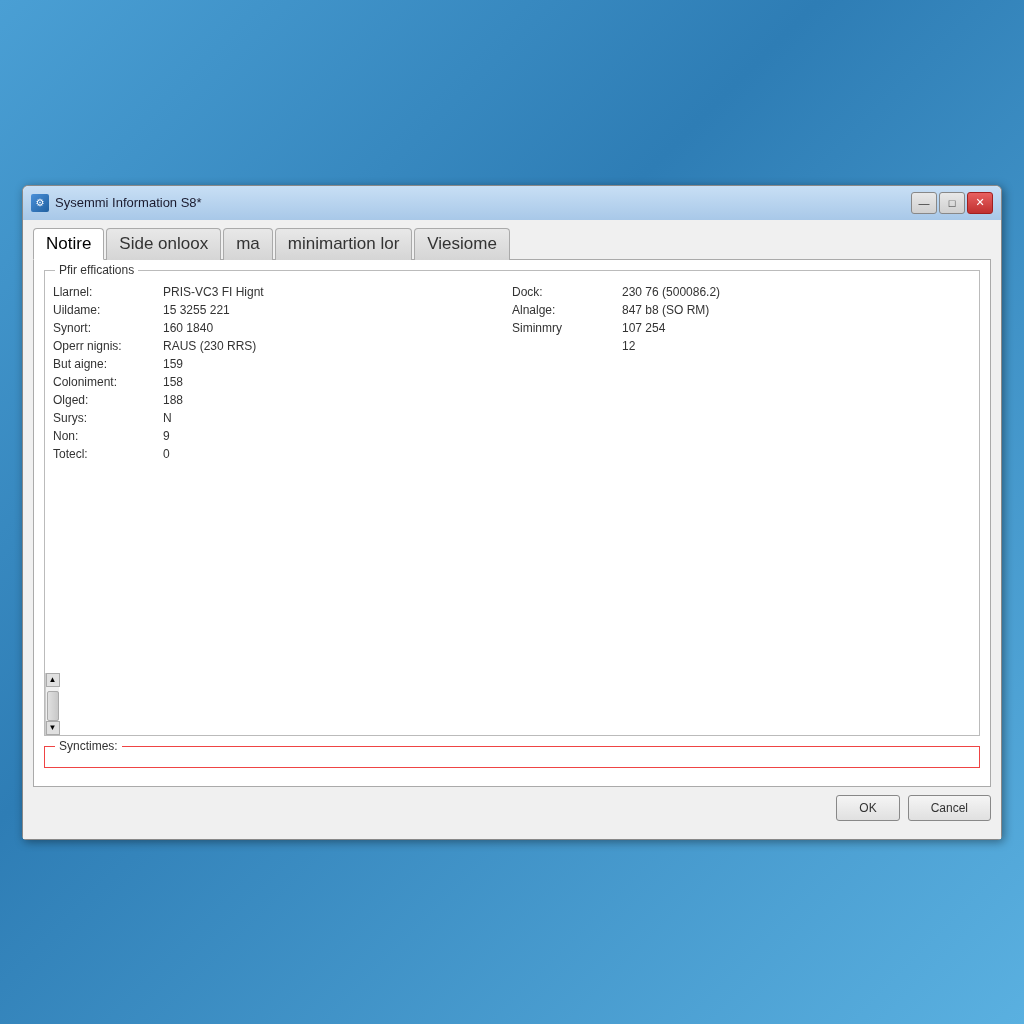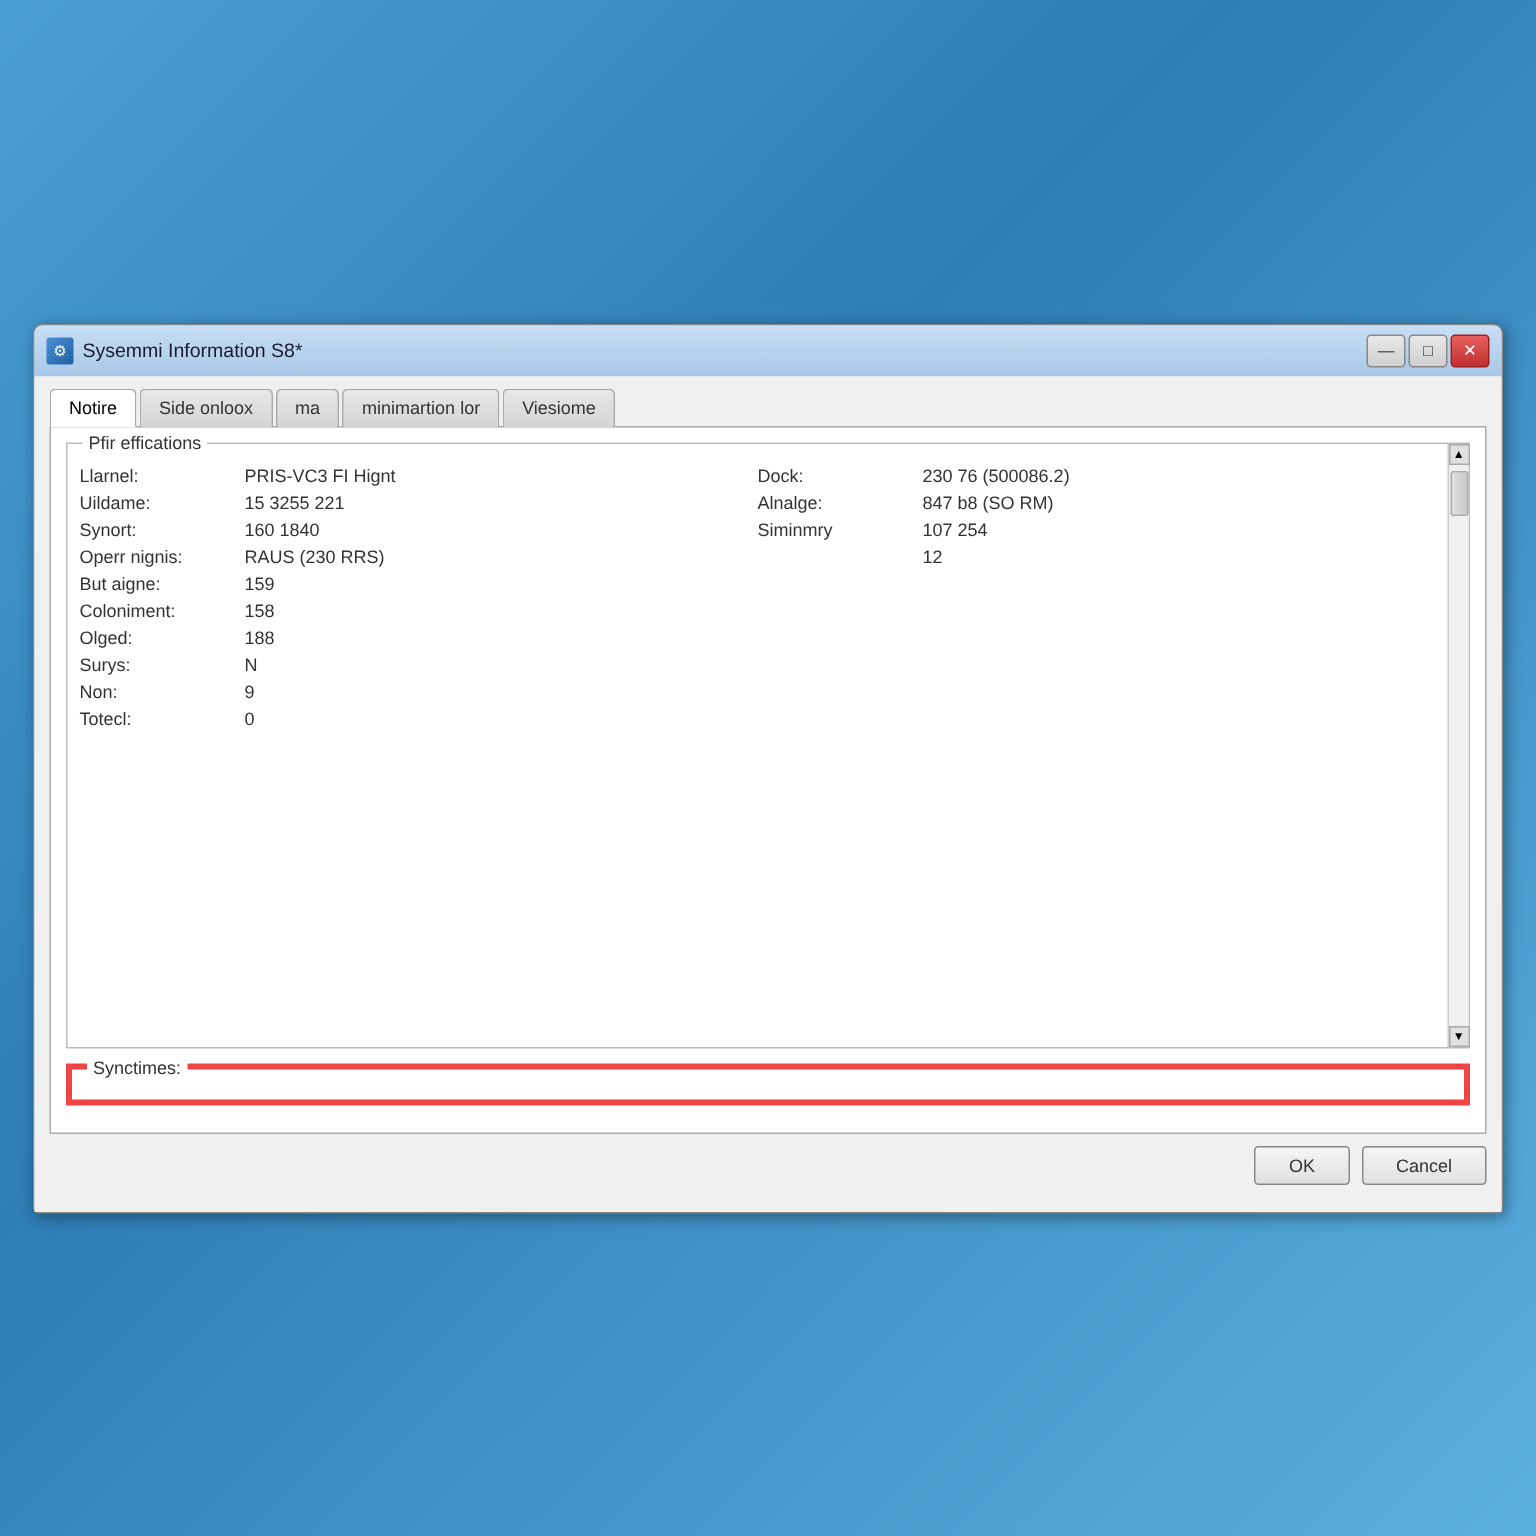--- a/index.html
+++ b/index.html
@@ -95,21 +95,21 @@
       z-index: 1;
     }
 
     .tab {
       padding: 5px 12px;
       border: 1px solid #aaa;
       border-bottom: none;
       border-radius: 4px 4px 0 0;
       background: linear-gradient(to bottom, #e8e8e8, #d5d5d5);
       cursor: pointer;
-      font-size: 12px;
+      font-size: 17px;
       color: #333;
       text-align: right;
     }
 
     .tab.active {
       background: white;
       border-bottom: 1px solid white;
       font-weight: 500;
       color: #000;
     }
@@ -195,20 +195,21 @@
       justify-content: center;
       font-size: 8px;
       cursor: pointer;
     }
 
     .specs-scroll-wrap {
       display: flex;
       border: 1px solid #bbb;
       margin-bottom: 10px;
       position: relative;
+      flex-direction: column;
     }
 
     .specs-scroll-inner {
       flex: 1;
       padding: 8px 8px 8px 8px;
     }
 
     .specs-top-label {
       position: absolute;
       top: -8px;
@@ -221,21 +222,21 @@
     }
 
     .specs-grid {
       display: grid;
       grid-template-columns: 1fr 1fr;
       gap: 0;
       margin-top: 6px;
     }
 
     .bottom-section {
-      border: 4px solid #ef4444;
+      border: 1px solid #ef4444;
       padding: 8px 10px;
       position: relative;
       background: white;
       margin-bottom: 8px;
     }
 
     .bottom-label {
       position: absolute;
       top: -8px;
       left: 10px;

